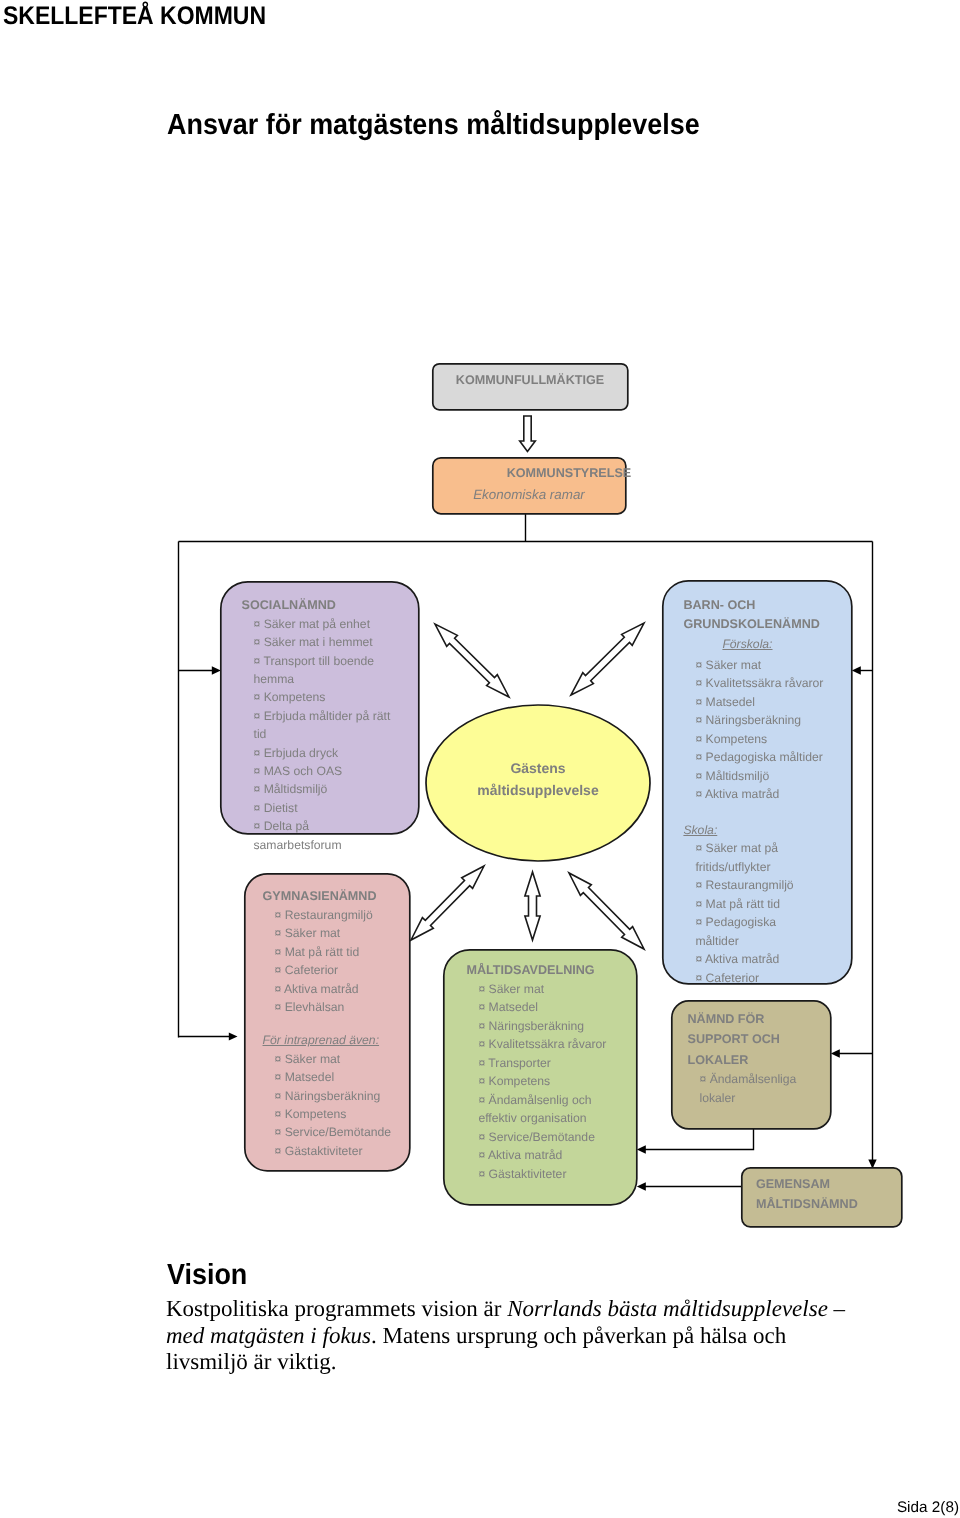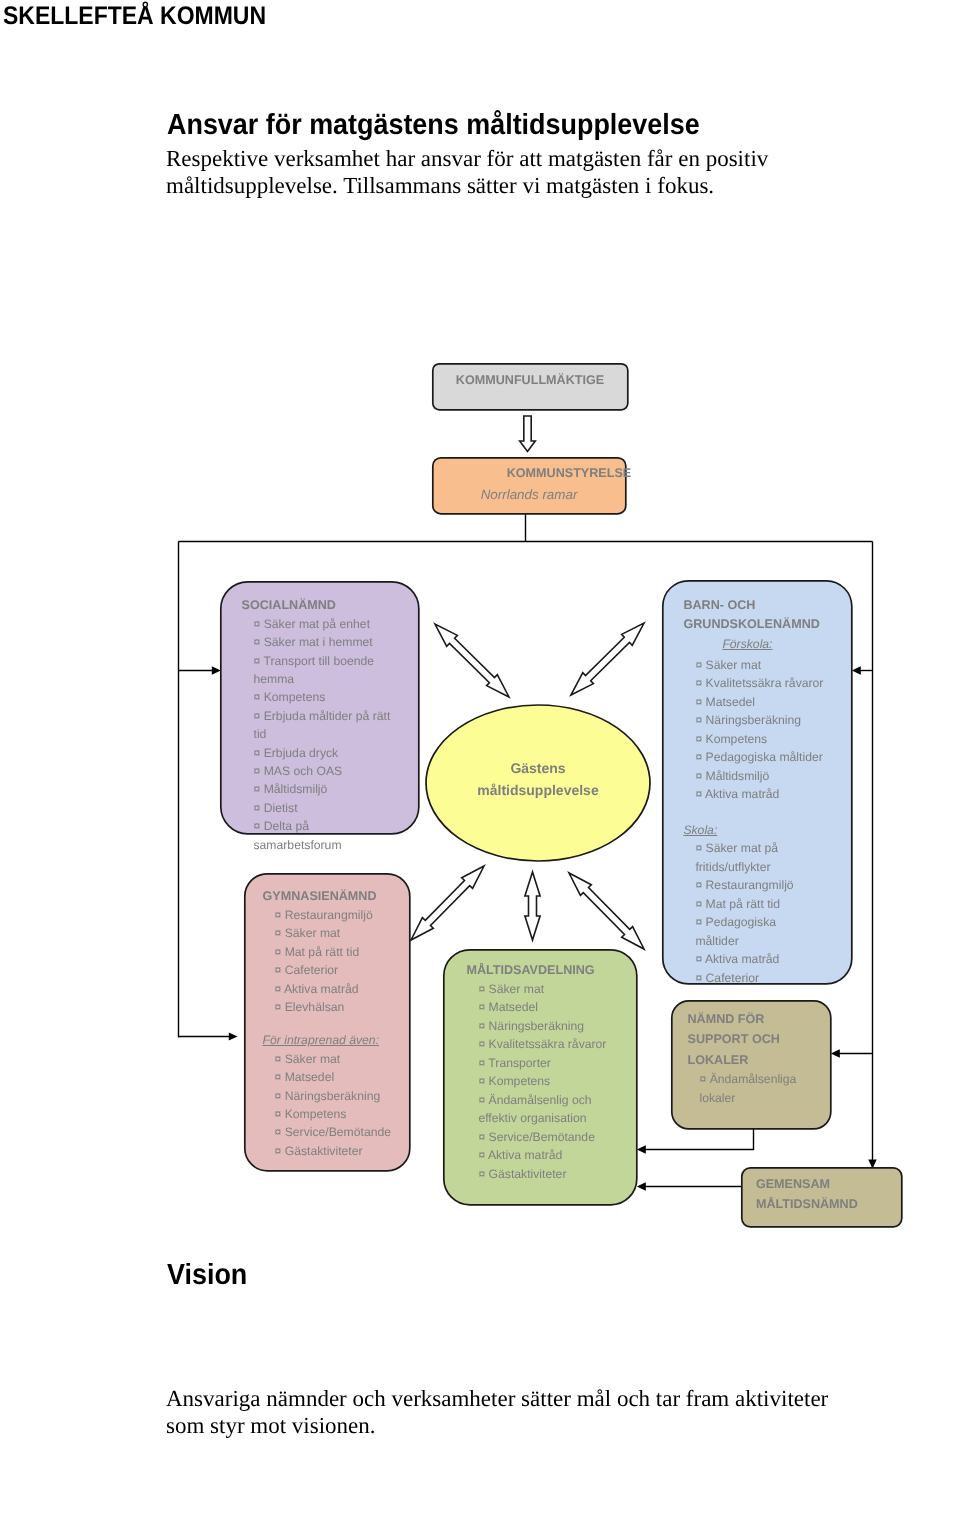--- a/index.html
+++ b/index.html
@@ -42,21 +42,20 @@
   .dgm-list .li{white-space:pre-wrap;margin-left:12px;}
 </style>
 </head>
 <body>
 
 <div class="page">
 
   <div id="org-header">SKELLEFTEÅ KOMMUN</div>
 
   <h1 id="doc-title">Ansvar för matgästens måltidsupplevelse</h1>
-  <p id="doc-intro">Respektive verksamhet har ansvar för att matgästen får en positiv måltidsupplevelse. Tillsammans sätter vi matgästen i fokus.</p>
 
   <div id="diagram">
 <svg width="960" height="1518" viewBox="0 0 960 1518" xmlns="http://www.w3.org/2000/svg">
   <path d="M 513.5,513 L 513.5,541.5 M 166.5,541.5 L 860.5,541.5 M 166.5,541.5 L 166.5,1037.5 M 860.5,541.5 L 860.5,1175" fill="none" stroke="#000" stroke-width="1.4"></path>
   <path d="M 166.5,670.5 L 201,670.5" fill="none" stroke="#000" stroke-width="1.4"></path>
   <path d="M 208.8,670.5 L 199.8,666.3 L 199.8,674.7 Z" fill="#000"></path>
   <path d="M 166.5,1036.5 L 218,1036.5" fill="none" stroke="#000" stroke-width="1.4"></path>
   <path d="M 225.5,1036.5 L 216.8,1032.4 L 216.8,1040.6 Z" fill="#000"></path>
   <path d="M 860.5,670.5 L 847,670.5" fill="none" stroke="#000" stroke-width="1.4"></path>
   <path d="M 839.8,670.5 L 848.8,666.3 L 848.8,674.7 Z" fill="#000"></path>
@@ -80,21 +79,21 @@
   <path d="M 497.0,697.0 L 485.3,674.7 L 482.5,677.5 L 442.6,638.3 L 445.4,635.4 L 423.0,624.0 L 434.7,646.3 L 437.5,643.5 L 477.4,682.7 L 474.6,685.6 Z" fill="#FFFFFF" stroke="#1A1A1A" stroke-width="1.6" stroke-linejoin="miter"></path>
   <path d="M 559.0,695.0 L 581.4,683.6 L 578.7,680.7 L 617.5,642.5 L 620.2,645.3 L 632.0,623.0 L 609.6,634.4 L 612.3,637.3 L 573.5,675.5 L 570.8,672.7 Z" fill="#FFFFFF" stroke="#1A1A1A" stroke-width="1.6" stroke-linejoin="miter"></path>
   <path d="M 472.0,866.0 L 449.7,877.7 L 452.5,880.5 L 413.3,920.4 L 410.4,917.6 L 399.0,940.0 L 421.3,928.3 L 418.5,925.5 L 457.7,885.6 L 460.6,888.4 Z" fill="#FFFFFF" stroke="#1A1A1A" stroke-width="1.6" stroke-linejoin="miter"></path>
   <path d="M 520.5,872.0 L 512.9,896.0 L 516.5,896.0 L 516.5,916.0 L 512.9,916.0 L 520.5,940.0 L 528.1,916.0 L 524.5,916.0 L 524.5,896.0 L 528.1,896.0 Z" fill="#FFFFFF" stroke="#1A1A1A" stroke-width="1.6" stroke-linejoin="miter"></path>
   <path d="M 557.0,873.0 L 568.4,895.4 L 571.3,892.6 L 612.5,934.5 L 609.7,937.3 L 632.0,949.0 L 620.6,926.6 L 617.7,929.4 L 576.5,887.5 L 579.3,884.7 Z" fill="#FFFFFF" stroke="#1A1A1A" stroke-width="1.6" stroke-linejoin="miter"></path>
 </svg>
 
   <div id="diagram-labels">
     <div class="dgm-label" style="left:420px;top:371.1px;width:196px;text-align:center;font-size:12.6px;font-weight:bold;line-height:19px;">KOMMUNFULLMÄKTIGE</div>
     <div class="dgm-label" style="left:420px;top:463.5px;width:194px;text-align:center;font-size:12.6px;font-weight:bold;line-height:19px;padding-left:40px;">KOMMUNSTYRELSE</div>
-    <div class="dgm-label" style="left:420px;top:484.6px;width:194px;text-align:center;font-size:13.4px;font-style:italic;line-height:19px;">Norrlands ramar</div>
+    <div class="dgm-label" style="left:420px;top:484.6px;width:194px;text-align:center;font-size:13.4px;font-style:italic;line-height:19px;">Ekonomiska ramar</div>
     <div class="dgm-label" style="left:229.5px;top:596.2px;width:176px;font-size:12.6px;font-weight:bold;line-height:18.4px;">SOCIALNÄMND</div>
     <div class="dgm-list" style="left:229.5px;top:614.8px;width:158px;font-size:12.2px;line-height:18.4px;"><div class="li">¤ Säker mat på enhet</div><div class="li">¤ Säker mat i hemmet</div><div class="li">¤ Transport till boende hemma</div><div class="li">¤ Kompetens</div><div class="li">¤ Erbjuda måltider på rätt tid</div><div class="li">¤ Erbjuda dryck</div><div class="li">¤ MAS och OAS</div><div class="li">¤ Måltidsmiljö</div><div class="li">¤ Dietist</div><div class="li">¤ Delta på samarbetsforum</div></div>
     <div class="dgm-label" style="left:250.5px;top:887.2px;width:150px;font-size:12.6px;font-weight:bold;line-height:18.4px;">GYMNASIENÄMND</div>
     <div class="dgm-list" style="left:250.5px;top:906.0px;width:150px;font-size:12.2px;line-height:18.4px;"><div class="li">¤ Restaurangmiljö</div><div class="li">¤ Säker mat</div><div class="li">¤ Mat på rätt tid</div><div class="li">¤ Cafeterior</div><div class="li">¤ Aktiva matråd</div><div class="li">¤ Elevhälsan</div></div>
     <div class="dgm-label" style="left:250.5px;top:1031.3px;width:150px;font-size:12.2px;font-style:italic;line-height:18.4px;text-decoration:underline;">För intraprenad även:</div>
     <div class="dgm-list" style="left:250.5px;top:1049.7px;width:150px;font-size:12.2px;line-height:18.4px;"><div class="li">¤ Säker mat</div><div class="li">¤ Matsedel</div><div class="li">¤ Näringsberäkning</div><div class="li">¤ Kompetens</div><div class="li">¤ Service/Bemötande</div><div class="li">¤ Gästaktiviteter</div></div>
     <div class="dgm-label" style="left:414px;top:756.6px;width:224px;text-align:center;font-size:14px;font-weight:bold;line-height:22px;">Gästens</div>
     <div class="dgm-label" style="left:414px;top:778.8px;width:224px;text-align:center;font-size:14px;font-weight:bold;line-height:22px;">måltidsupplevelse</div>
     <div class="dgm-label" style="left:454.4px;top:961.2px;width:170px;font-size:12.6px;font-weight:bold;line-height:18.5px;">MÅLTIDSAVDELNING</div>
     <div class="dgm-list" style="left:454.4px;top:979.6px;width:150px;font-size:12.2px;line-height:18.5px;"><div class="li">¤ Säker mat</div><div class="li">¤ Matsedel</div><div class="li">¤ Näringsberäkning</div><div class="li">¤ Kvalitetssäkra råvaror</div><div class="li">¤ Transporter</div><div class="li">¤ Kompetens</div><div class="li">¤ Ändamålsenlig och effektiv organisation</div><div class="li">¤ Service/Bemötande</div><div class="li">¤ Aktiva matråd</div><div class="li">¤ Gästaktiviteter</div></div>
@@ -107,16 +106,17 @@
     <div class="dgm-label" style="left:675.5px;top:1010.2px;width:150px;font-size:12.6px;font-weight:bold;line-height:19.7px;">NÄMND FÖR</div>
     <div class="dgm-label" style="left:675.5px;top:1030.1px;width:150px;font-size:12.6px;font-weight:bold;line-height:19.7px;">SUPPORT OCH</div>
     <div class="dgm-label" style="left:675.5px;top:1050.6px;width:150px;font-size:12.6px;font-weight:bold;line-height:19.7px;">LOKALER</div>
     <div class="dgm-list" style="left:675.5px;top:1070.3px;width:120px;font-size:12.2px;line-height:18.5px;"><div class="li">¤ Ändamålsenliga lokaler</div></div>
     <div class="dgm-label" style="left:743.9px;top:1174.4px;width:140px;font-size:12.6px;font-weight:bold;line-height:20px;">GEMENSAM</div>
     <div class="dgm-label" style="left:743.9px;top:1194.4px;width:140px;font-size:12.6px;font-weight:bold;line-height:20px;">MÅLTIDSNÄMND</div>
   </div>
 </div>
 
   <h2 id="vision-heading">Vision</h2>
-  <p id="vision-p2">Ansvariga nämnder och verksamheter sätter mål och tar fram aktiviteter som styr mot visionen.</p>
+  <p id="vision-p1"><span>Kostpolitiska programmets vision är </span><em>Norrlands bästa måltidsupplevelse – med matgästen i fokus</em><span>. Matens ursprung och påverkan på hälsa och livsmiljö är viktig.</span></p>
 
+  <div id="page-footer">Sida 2(8)</div>
 
 </div>
 
 </body></html>

